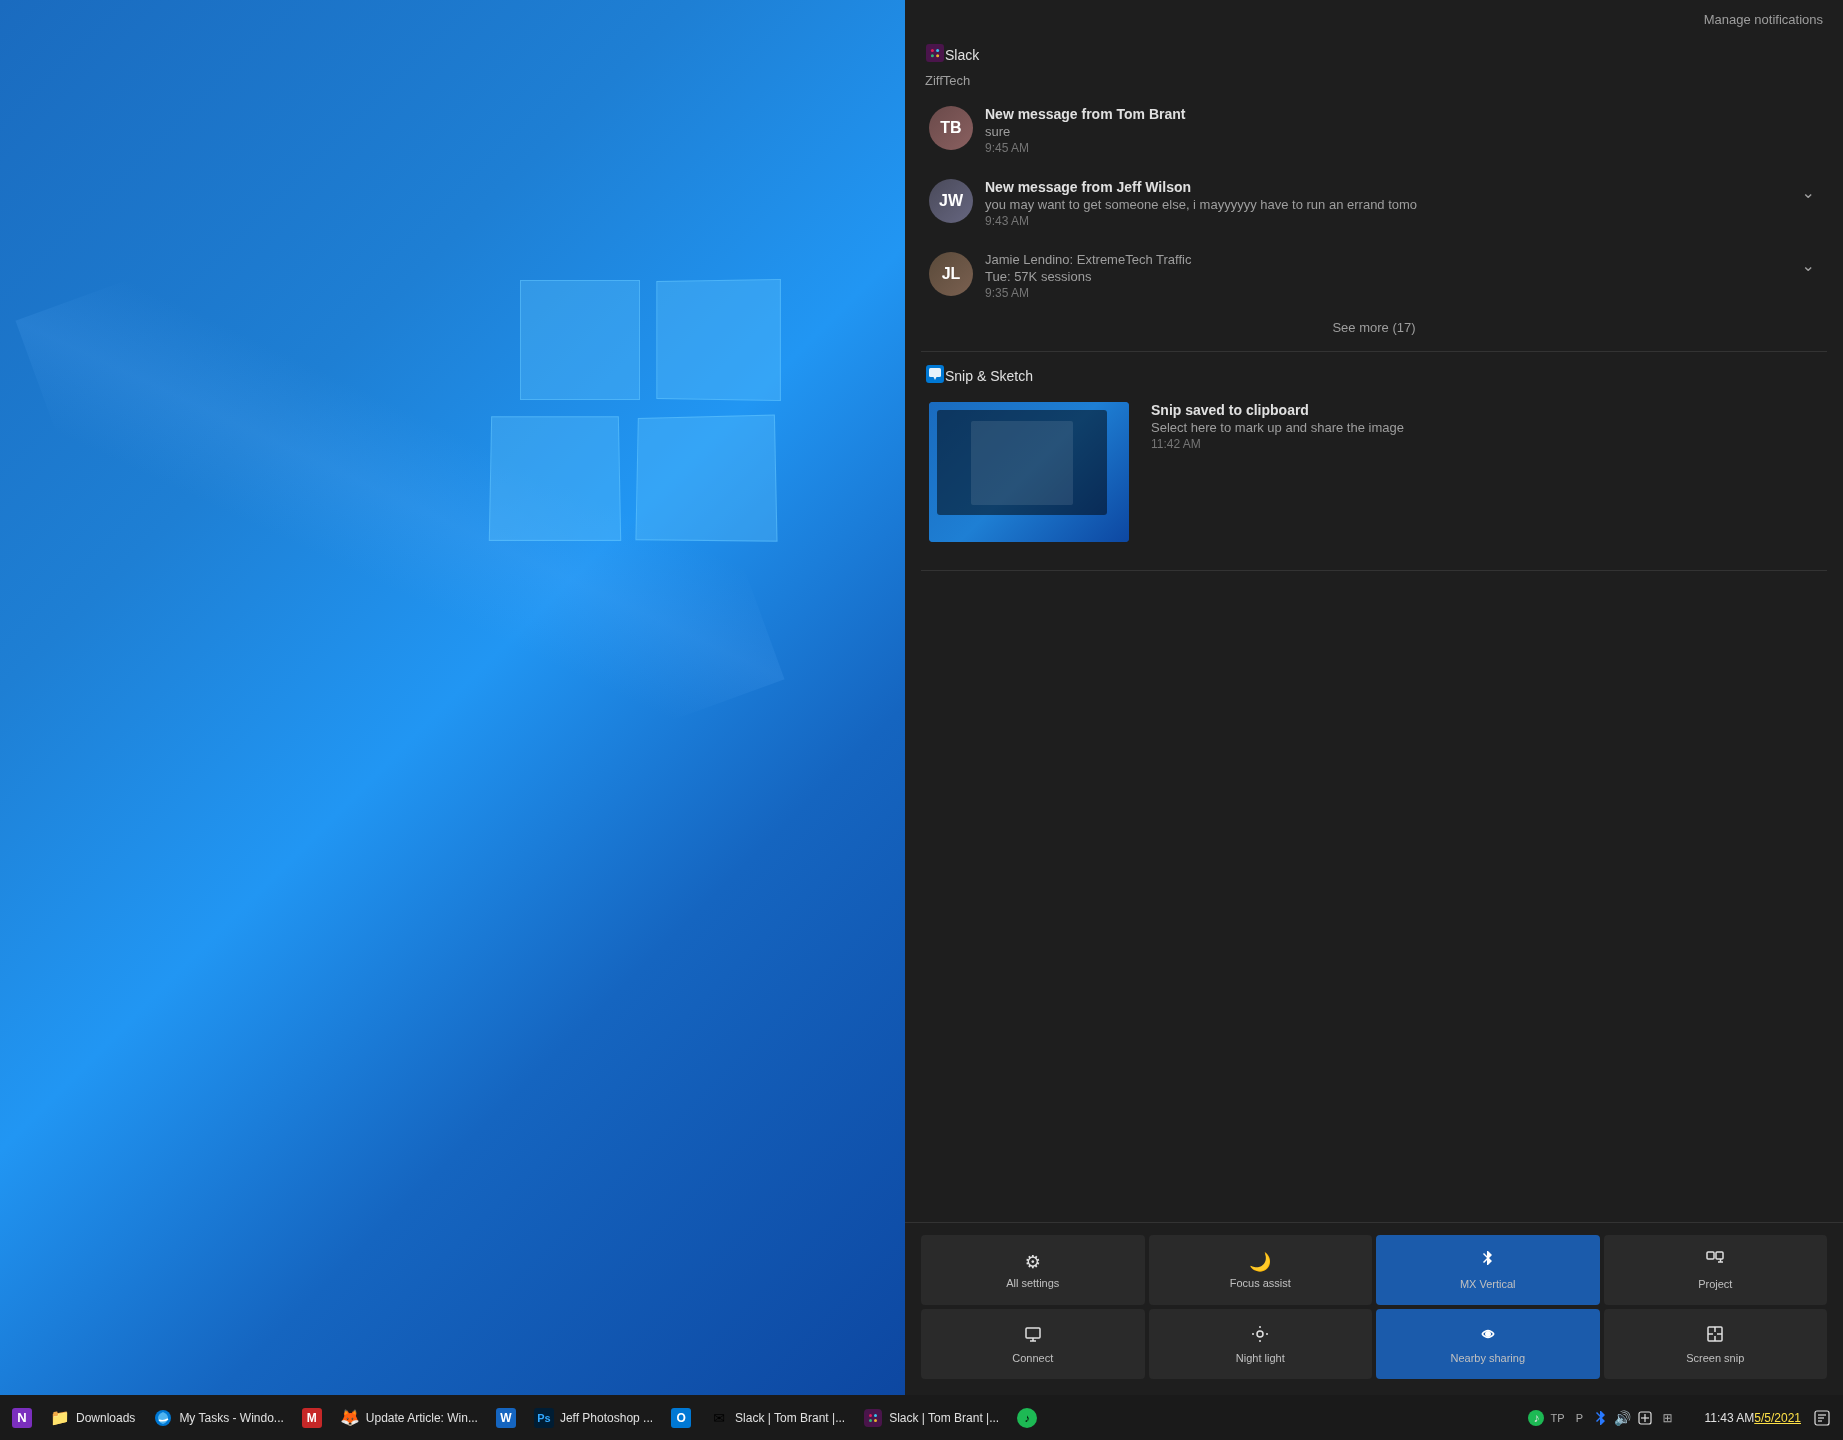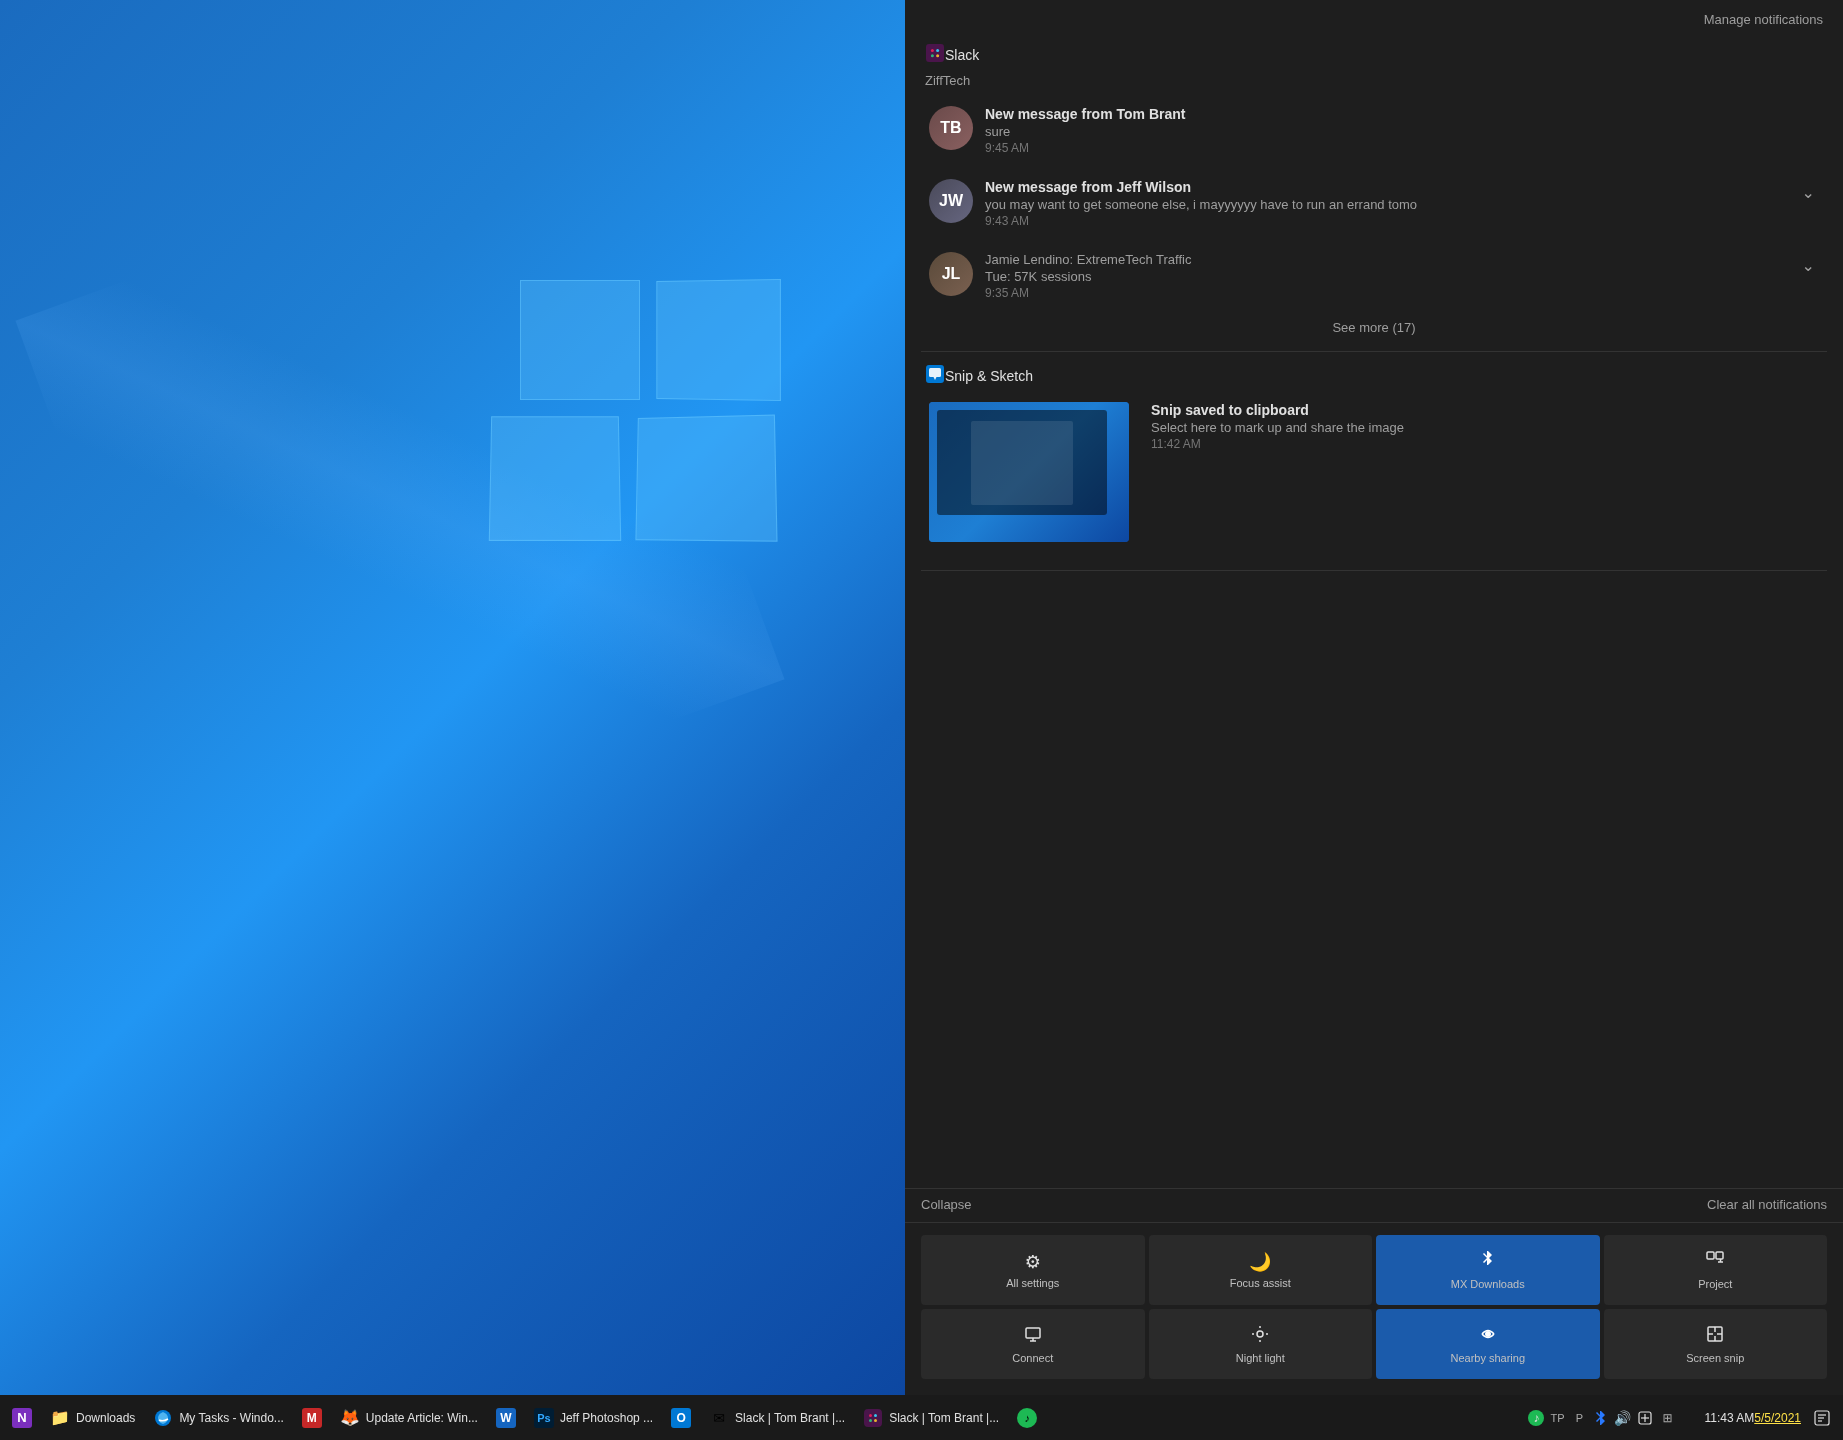--- a/index.html
+++ b/index.html
@@ -468,45 +468,41 @@
           <div class="notif-time">11:42 AM</div>
         </div>
       </div>
     </div>
 
     <div class="divider"></div>
 
 
   </div>
 
-  <div class="bottom-action-bar">
-    <button class="collapse-btn">Collapse</button>
-    <button class="clear-all-btn">Clear all notifications</button>
-  </div>
 
   <div class="quick-settings">
     <div class="quick-settings-grid">
 
       <div class="qs-button">
         <span class="qs-icon">⚙</span>
         <span class="qs-label">All settings</span>
       </div>
 
       <div class="qs-button">
         <span class="qs-icon">🌙</span>
         <span class="qs-label">Focus assist</span>
       </div>
 
       <div class="qs-button active">
         <span class="qs-icon" style="color:white;">
           <svg width="16" height="18" viewBox="0 0 16 18" fill="currentColor">
               <path d="M8 0L12 4L9 7L12 10L8 14L7 14L7 9L4 12L3 11L7 7L3 3L4 2L7 5L7 0Z" fill="white"></path>
             </svg>
         </span>
-        <span class="qs-label">MX Downloads</span>
+        <span class="qs-label">MX Vertical</span>
       </div>
 
       <div class="qs-button">
         <span class="qs-icon">
           <svg width="18" height="18" viewBox="0 0 18 18" fill="none">
             <rect x="1" y="1" width="7" height="7" rx="1" stroke="#e0e0e0" stroke-width="1.5" fill="none"></rect>
             <rect x="10" y="1" width="7" height="7" rx="1" stroke="#e0e0e0" stroke-width="1.5" fill="none"></rect>
             <line x1="14.5" y1="8" x2="14.5" y2="11" stroke="#e0e0e0" stroke-width="1.5"></line>
             <line x1="12" y1="11" x2="17" y2="11" stroke="#e0e0e0" stroke-width="1.5"></line>
           </svg>

